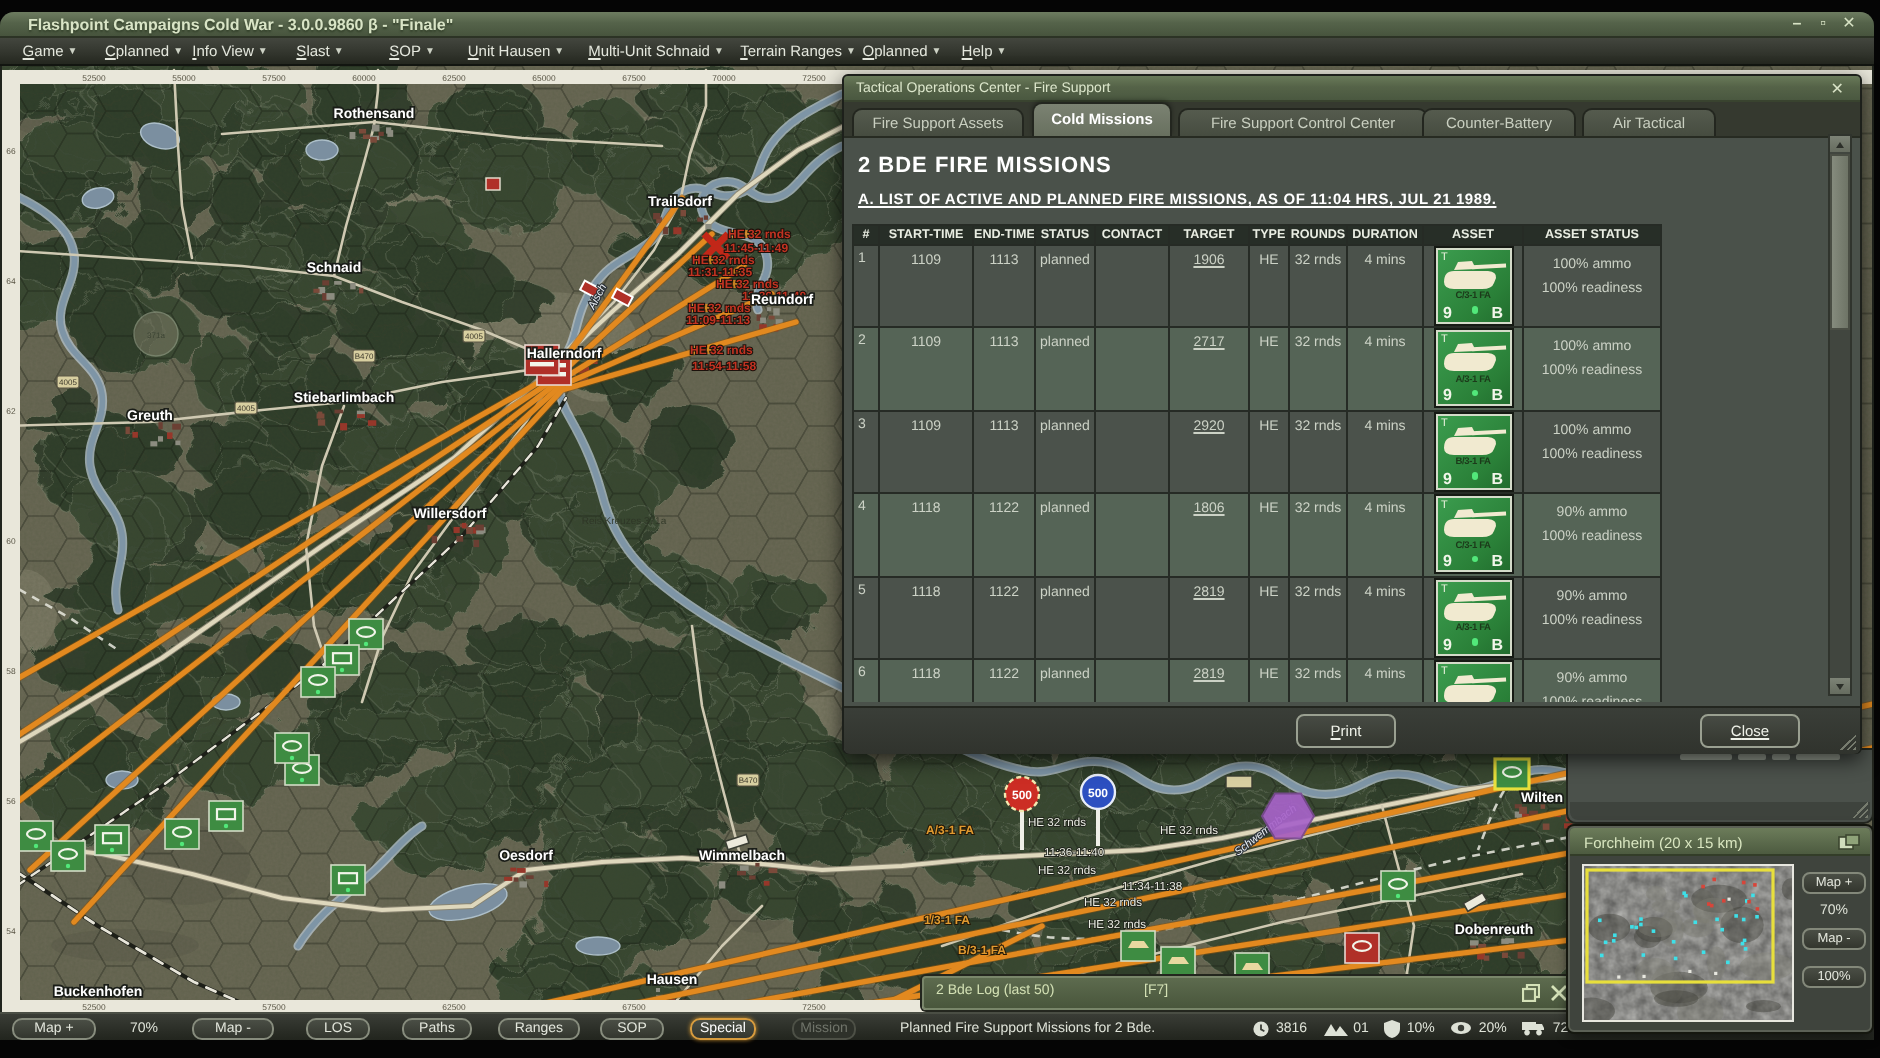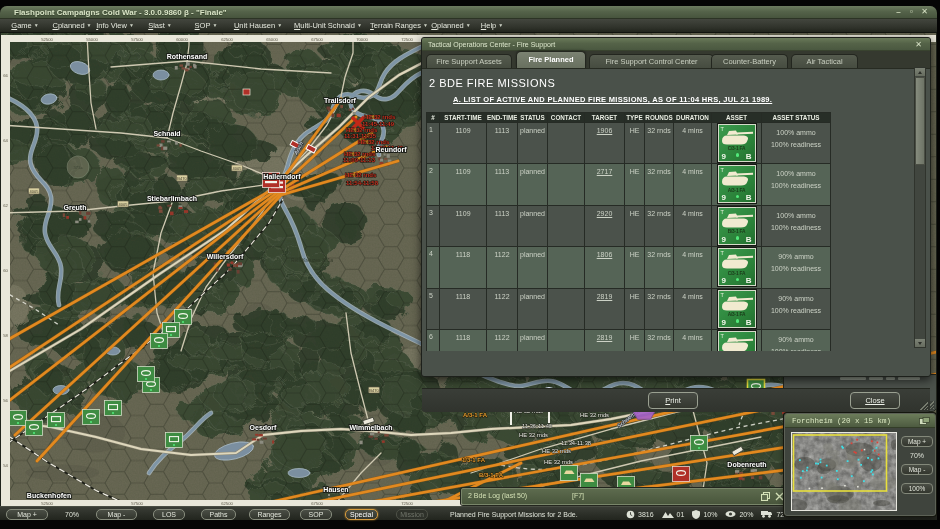--- a/index.html
+++ b/index.html
@@ -51,24 +51,24 @@
   .dtitle .dtext { position:absolute; left:6px; top:2.5px; font-size:7px; color:#dde7cc; }
   .dtitle .dx { position:absolute; right:8px; top:2px; font-size:8px; font-weight:bold; color:#d8e2c6; }
   .tabstrip { position:absolute; left:0; top:13px; width:100%; height:18px; background:#35392f;
     border-bottom:1px solid #272b22; }
   .tab { position:absolute; bottom:0; height:14px; background:linear-gradient(#555b4e,#464c40);
     border:1px solid #23261f; border-bottom:none; border-radius:5px 5px 0 0;
     color:#c9cfc0; font-size:7.5px; text-align:center; line-height:13px; }
   .tab.active { height:17px; background:linear-gradient(#7b8272,#68705f);
     color:#fff; font-weight:bold; line-height:16px; box-shadow:0 -1px 2px rgba(0,0,0,.3); }
   .dcontent { position:absolute; left:2px; top:31px; width:506px; height:284px; background:#4a514a; overflow:hidden; }
-  .dheading { position:absolute; left:5px; top:8px; font-size:11px; font-weight:normal;
+  .dheading { position:absolute; left:5px; top:8px; font-size:11px; font-weight:bold;
     color:#fff; letter-spacing:.5px; }
   .dsub { position:absolute; left:5px; top:26px; font-size:7.5px; font-weight:bold;
-    color:#fff; letter-spacing:.3px; text-decoration:underline;margin-left:24px; }
+    color:#fff; letter-spacing:.3px; text-decoration:underline; }
   .tablewrap { position:absolute; left:2px; top:42.5px; width:406px; height:239.5px; overflow:hidden; }
   table.fm { border-collapse:collapse; table-layout:fixed; width:404px; }
   table.fm th { background:#272e27; color:#e9ede2; font-size:6.3px; font-weight:bold;
     height:10px; padding:0; border:1px solid #262b25; letter-spacing:0; white-space:nowrap; overflow:hidden; }
   table.fm td { border:1px solid #262b25; color:#ccd2c6; font-size:7px; text-align:center;
     padding:4px 0 0 0; vertical-align:top; }
   table.fm td.asset { padding:0; vertical-align:middle; }
   table.fm tr.odd  td { background:#4b524b; }
   table.fm tr.even td { background:#55645646; background:#556456; }
   table.fm td.num { vertical-align:top; text-align:left; padding:3px 0 0 2px; }
@@ -79,21 +79,21 @@
   .counter .ct { position:absolute; left:2px; top:1px; font-size:5.5px; color:#e8f0dc; }
   .counter .cname { position:absolute; left:0; right:0; top:21.5px; text-align:center;
     font-size:4.8px; font-weight:bold; color:#1c3a1a; letter-spacing:-.2px; }
   .counter .cnum { position:absolute; left:3px; bottom:0px; font-size:8px; font-weight:bold; color:#f2f6ea; }
   .counter .cside { position:absolute; right:3px; bottom:0px; font-size:8px; font-weight:bold; color:#f2f6ea; }
   .counter .cdot { position:absolute; left:17px; bottom:4px; width:3.5px; height:3.5px;
     border-radius:50%; background:#52e87a; }
   .counter svg.tank { position:absolute; left:1px; top:3px; }
   .statcell div { line-height:12px; }
   .dfooter { position:absolute; left:0; top:315px; width:100%; height:24px;
-    background:linear-gradient(#3a3e38,#30332d); border-top:1px solid #23261f; border-radius:0 0 3px 3px;margin-top:35px; }
+    background:linear-gradient(#3a3e38,#30332d); border-top:1px solid #23261f; border-radius:0 0 3px 3px; }
   .dbtn { position:absolute; top:3px; width:50px; height:17px; background:linear-gradient(#474b44,#34372f);
     border:1px solid #9aa091; border-radius:4px; color:#eef1e8; font-size:7.5px;
     text-align:center; line-height:15px; }
   .dbtn .fl { text-decoration:underline; }
   .grip { position:absolute; right:2px; bottom:2px; width:8px; height:8px;
     background:
      linear-gradient(135deg,transparent 50%, #767b6e 50%, #767b6e 58%, transparent 58%, transparent 70%, #767b6e 70%, #767b6e 78%, transparent 78%, transparent 90%, #767b6e 90%); }
   .scrollbar { position:absolute; left:492px; top:29px; width:12px; height:281px;
     background:#41463f; border:1px solid #30342d; }
   .sbtn { position:absolute; left:0; width:10px; height:8px; background:linear-gradient(#7d8376,#666c5f); }
@@ -118,21 +118,21 @@
     background:linear-gradient(#5d6b4e,#49563c); border:1px solid #79866a; border-radius:2px;
     box-shadow:0 0 0 1px #23261e; }
   .logpanel .ltext { position:absolute; left:6px; top:3px; font-size:7px; color:#d3e0b4; }
   .logpanel .lkey { position:absolute; left:110px; top:3px; font-size:7px; color:#d3e0b4; }
   .logpanel .licons { position:absolute; right:4px; top:3px; display:flex; gap:5px; }
 
   
   .minimap { position:absolute; left:784px; top:413px; width:152px; height:103px;
     background:#3f443d; border:1px solid #5c6156; border-radius:3px; box-shadow:0 0 0 1px #15170f,0 2px 6px rgba(0,0,0,.6); }
   .minimap .mtitle { position:absolute; left:0; top:0; width:100%; height:14px;
-    background:linear-gradient(#6c7c5a,#4d5b40); border-radius:2px 2px 0 0; border-bottom:1px solid #333d28;font-family:Liberation Mono, monospace; }
+    background:linear-gradient(#6c7c5a,#4d5b40); border-radius:2px 2px 0 0; border-bottom:1px solid #333d28; }
   .minimap .mtext { position:absolute; left:7px; top:3px; font-size:7.5px; color:#d9e6c0; }
   .minimap .mico { position:absolute; right:5px; top:2.5px; }
   .mmbtn { position:absolute; left:116px; width:32px; height:11px; background:linear-gradient(#4a4e45,#33362e);
     border:1px solid #83887a; border-radius:4px; color:#e3e6dc; font-size:6.5px; text-align:center; line-height:9px; }
   .mmzoom { position:absolute; left:116px; width:32px; text-align:center; font-size:7px; color:#dfe3d8; }
   .mapbox { position:absolute; left:6px; top:18px; width:106px; height:79px; border:1px solid #e8e8e0; }
 </style>
 </head>
 <body>
 
@@ -1680,21 +1680,21 @@
     <div class="mmbtn" style="top:69px;">100%</div>
   </div>
 
   <div class="dialog">
     <div class="dtitle">
       <span class="dtext">Tactical Operations Center - Fire Support</span>
       <span class="dx">✕</span>
     </div>
     <div class="tabstrip">
       <div class="tab" style="left:4px;width:86px;">Fire Support Assets</div>
-      <div class="tab active" style="left:94px;width:70px;">Fire Planned</div>
+      <div class="tab active" style="left:94px;width:70px;">Cold Missions</div>
       <div class="tab" style="left:167px;width:125px;">Fire Support Control Center</div>
       <div class="tab" style="left:289px;width:77px;">Counter-Battery</div>
       <div class="tab" style="left:369px;width:67px;">Air Tactical</div>
     </div>
     <div class="dcontent">
       <div class="dheading">2 BDE FIRE MISSIONS</div>
       <div class="dsub">A. LIST OF ACTIVE AND PLANNED FIRE MISSIONS, AS OF 11:04 HRS, JUL 21 1989.</div>
       <div class="tablewrap">
         <table class="fm">
           <colgroup>

